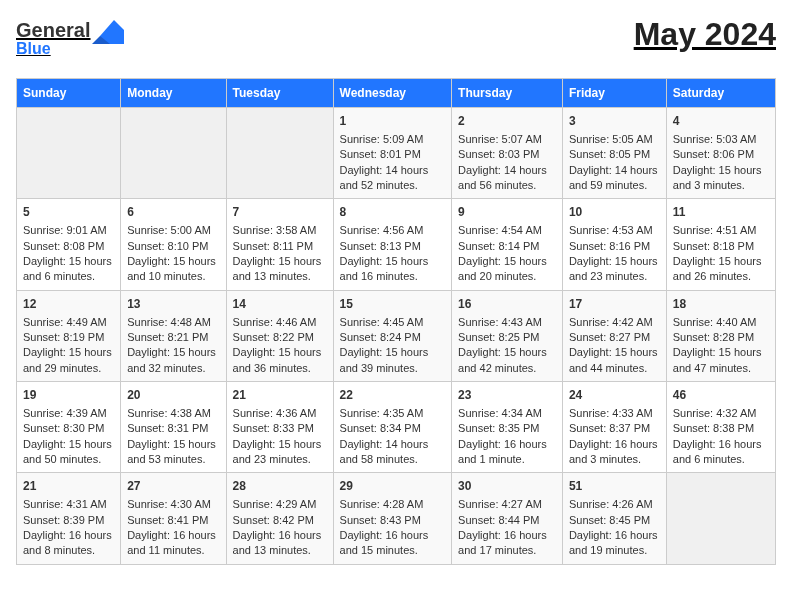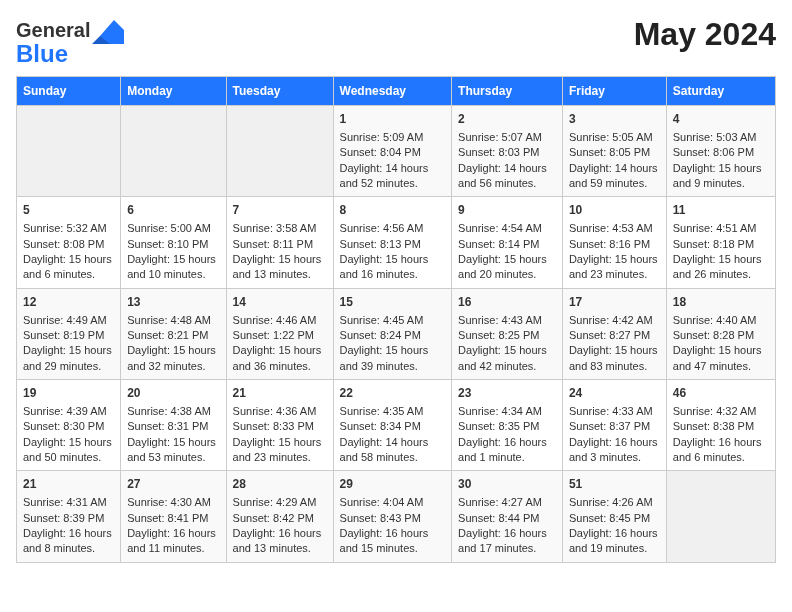--- a/index.html
+++ b/index.html
@@ -7,21 +7,22 @@
       font-family: Arial, sans-serif;
       background: #fff;
       width: 792px;
       min-height: 612px;
       padding: 16px;
     }
     .header {
       display: flex;
       justify-content: space-between;
       align-items: flex-start;
-      margin-bottom: 8px;
+      margin-bottom: 20px;
+      text-decoration: underline;
     }
     .logo {
       display: flex;
       flex-direction: column;
       align-items: flex-start;
     }
     .title-block {
       text-align: center;
     }
     .title-block h1 {
@@ -78,21 +79,21 @@
 
 <div class="header">
   <div class="logo">
     <div style="display:flex;align-items:center;gap:2px;">
       <span style="font-size:20px;font-weight:bold;color:#333;">General</span>
       <svg width="32" height="28" viewBox="0 0 32 28">
         <polygon points="8,20 22,4 32,14 32,28 8,28" fill="#2176ff"></polygon>
         <polygon points="0,28 18,28 8,20" fill="#1a5ccc"></polygon>
       </svg>
     </div>
-    <span style="font-size:24px;font-weight:bold;color:#2176ff;margin-top:-4px;">Blue</span>
+    <span style="font-size:16px;font-weight:bold;color:#2176ff;margin-top:-4px;">Blue</span>
   </div>
   <div class="title-block">
     <h1>May 2024</h1>
   </div>
 </div>
 
 <table>
   <thead>
     <tr>
     <th>Sunday</th>
@@ -105,46 +106,46 @@
       </tr>
   </thead>
   <tbody id="calendar-body">
   <tr>
         <td class="empty-cell"></td>
         <td class="empty-cell"></td>
         <td class="empty-cell"></td>
         <td>
           <span class="day-number">1</span>
           <div>Sunrise: 5:09 AM</div>
-          <div>Sunset: 8:04 PM</div>
+          <div>Sunset: 8:01 PM</div>
           <div>Daylight: 14 hours and 52 minutes.</div>
         </td>
         <td>
           <span class="day-number">2</span>
           <div>Sunrise: 5:07 AM</div>
           <div>Sunset: 8:03 PM</div>
           <div>Daylight: 14 hours and 56 minutes.</div>
         </td>
         <td>
           <span class="day-number">3</span>
           <div>Sunrise: 5:05 AM</div>
           <div>Sunset: 8:05 PM</div>
           <div>Daylight: 14 hours and 59 minutes.</div>
         </td>
         <td>
           <span class="day-number">4</span>
           <div>Sunrise: 5:03 AM</div>
           <div>Sunset: 8:06 PM</div>
-          <div>Daylight: 15 hours and 9 minutes.</div>
+          <div>Daylight: 15 hours and 3 minutes.</div>
         </td>
       </tr>
       <tr>
         <td>
           <span class="day-number">5</span>
-          <div>Sunrise: 5:32 AM</div>
+          <div>Sunrise: 9:01 AM</div>
           <div>Sunset: 8:08 PM</div>
           <div>Daylight: 15 hours and 6 minutes.</div>
         </td>
         <td>
           <span class="day-number">6</span>
           <div>Sunrise: 5:00 AM</div>
           <div>Sunset: 8:10 PM</div>
           <div>Daylight: 15 hours and 10 minutes.</div>
         </td>
         <td>
@@ -187,40 +188,40 @@
         </td>
         <td>
           <span class="day-number">13</span>
           <div>Sunrise: 4:48 AM</div>
           <div>Sunset: 8:21 PM</div>
           <div>Daylight: 15 hours and 32 minutes.</div>
         </td>
         <td>
           <span class="day-number">14</span>
           <div>Sunrise: 4:46 AM</div>
-          <div>Sunset: 1:22 PM</div>
+          <div>Sunset: 8:22 PM</div>
           <div>Daylight: 15 hours and 36 minutes.</div>
         </td>
         <td>
           <span class="day-number">15</span>
           <div>Sunrise: 4:45 AM</div>
           <div>Sunset: 8:24 PM</div>
           <div>Daylight: 15 hours and 39 minutes.</div>
         </td>
         <td>
           <span class="day-number">16</span>
           <div>Sunrise: 4:43 AM</div>
           <div>Sunset: 8:25 PM</div>
           <div>Daylight: 15 hours and 42 minutes.</div>
         </td>
         <td>
           <span class="day-number">17</span>
           <div>Sunrise: 4:42 AM</div>
           <div>Sunset: 8:27 PM</div>
-          <div>Daylight: 15 hours and 83 minutes.</div>
+          <div>Daylight: 15 hours and 44 minutes.</div>
         </td>
         <td>
           <span class="day-number">18</span>
           <div>Sunrise: 4:40 AM</div>
           <div>Sunset: 8:28 PM</div>
           <div>Daylight: 15 hours and 47 minutes.</div>
         </td>
       </tr>
       <tr>
         <td>
@@ -280,21 +281,21 @@
           <div>Daylight: 16 hours and 11 minutes.</div>
         </td>
         <td>
           <span class="day-number">28</span>
           <div>Sunrise: 4:29 AM</div>
           <div>Sunset: 8:42 PM</div>
           <div>Daylight: 16 hours and 13 minutes.</div>
         </td>
         <td>
           <span class="day-number">29</span>
-          <div>Sunrise: 4:04 AM</div>
+          <div>Sunrise: 4:28 AM</div>
           <div>Sunset: 8:43 PM</div>
           <div>Daylight: 16 hours and 15 minutes.</div>
         </td>
         <td>
           <span class="day-number">30</span>
           <div>Sunrise: 4:27 AM</div>
           <div>Sunset: 8:44 PM</div>
           <div>Daylight: 16 hours and 17 minutes.</div>
         </td>
         <td>

